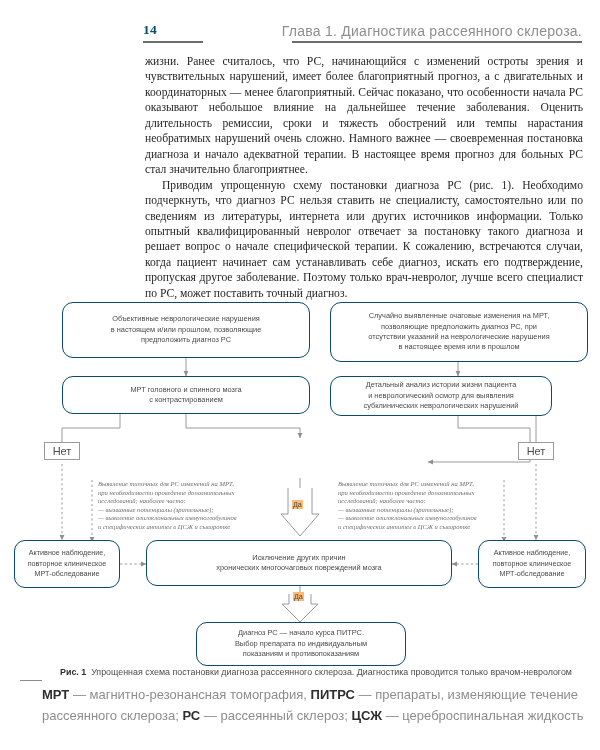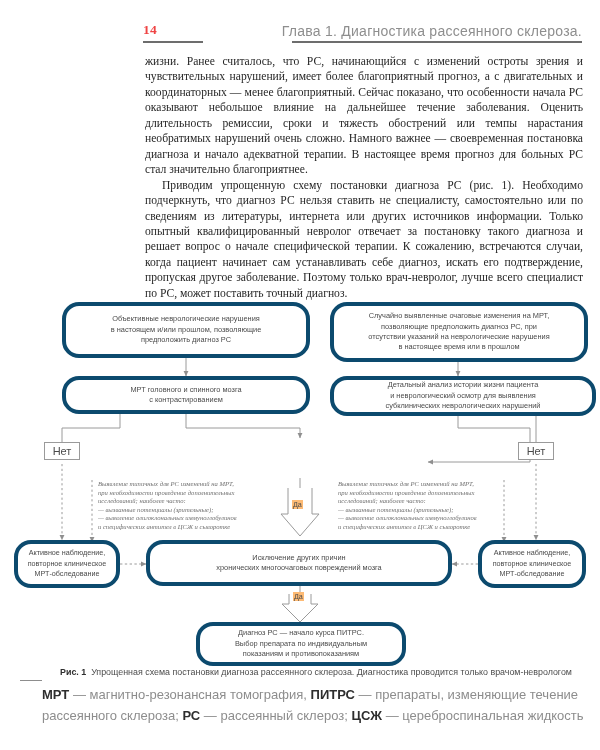--- a/index.html
+++ b/index.html
@@ -24,21 +24,21 @@
     width: 600px;
     height: 26px;
   }
   .folio {
     position: absolute;
     left: 143px;
     top: 0px;
     font-family: "Liberation Serif", serif;
     font-weight: bold;
     font-size: 13.5px;
-    color: #ef4444;
+    color: #0c4a6e;
     letter-spacing: .2px;
   }
   .folio-rule {
     position: absolute;
     left: 143px;
     top: 19px;
     width: 60px;
     height: 1.6px;
     background: #6d6d6d;
   }
@@ -89,22 +89,22 @@
     width: 600px;
     height: 372px;
   }
   .figure svg {
     display: block;
   }
 
   .fig-box {
     position: absolute;
     box-sizing: border-box;
-    border: 4px solid #0c4a6e;
-    border-radius: 17px;
+    border: 1px solid #0c4a6e;
+    border-radius: 11px;
     background: #ffffff;
     font-family: "Liberation Sans", sans-serif;
     font-size: 7.4px;
     line-height: 10.4px;
     color: #4a4a4a;
     text-align: center;
     display: flex;
     align-items: center;
     justify-content: center;
     padding: 10px 6px;
@@ -259,21 +259,21 @@
 предположить диагноз РС</div>
 
   <div class="fig-box" style="left:330px; top:10px; width:258px; height:60px;">Случайно выявленные очаговые изменения на МРТ,
 позволяющие предположить диагноз РС, при
 отсутствии указаний на неврологические нарушения
 в настоящее время или в прошлом</div>
 
   <div class="fig-box" style="left:62px; top:84px; width:248px; height:38px;">МРТ головного и спинного мозга
 с контрастированием</div>
 
-  <div class="fig-box" style="left:330px; top:84px; width:266px; height:40px;">Детальный анализ истории жизни пациента
+  <div class="fig-box" style="left:330px; top:84px; width:222px; height:40px;">Детальный анализ истории жизни пациента
 и неврологический осмотр для выявления
 субклинических неврологических нарушений</div>
 
 
   <div class="fig-box" style="left:14px; top:248px; width:106px; height:48px; font-size:7.2px;">Активное наблюдение,
 повторное клиническое
 МРТ-обследование</div>
 
   <div class="fig-box" style="left:478px; top:248px; width:108px; height:48px; font-size:7.2px;">Активное наблюдение,
 повторное клиническое

